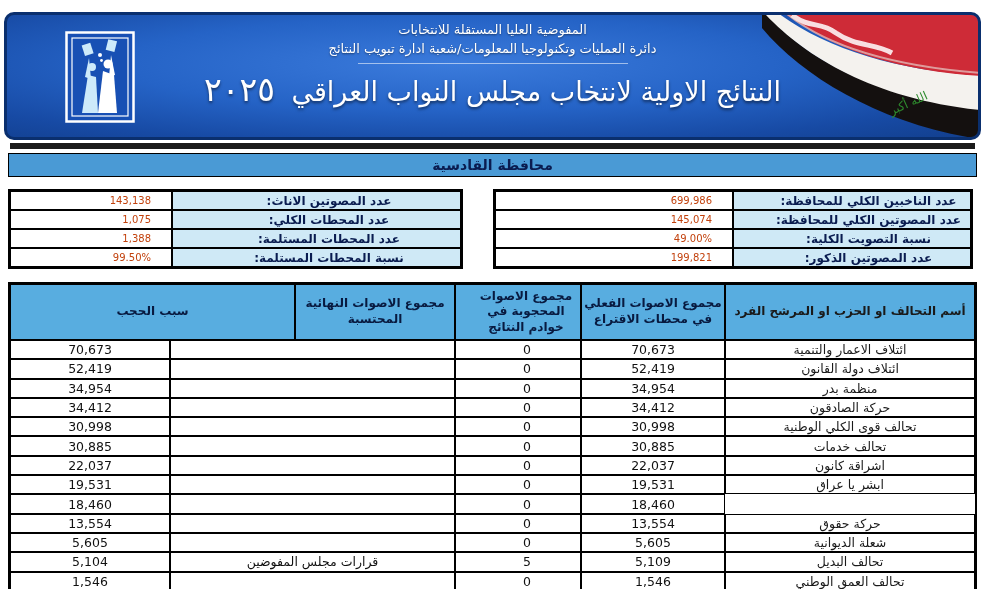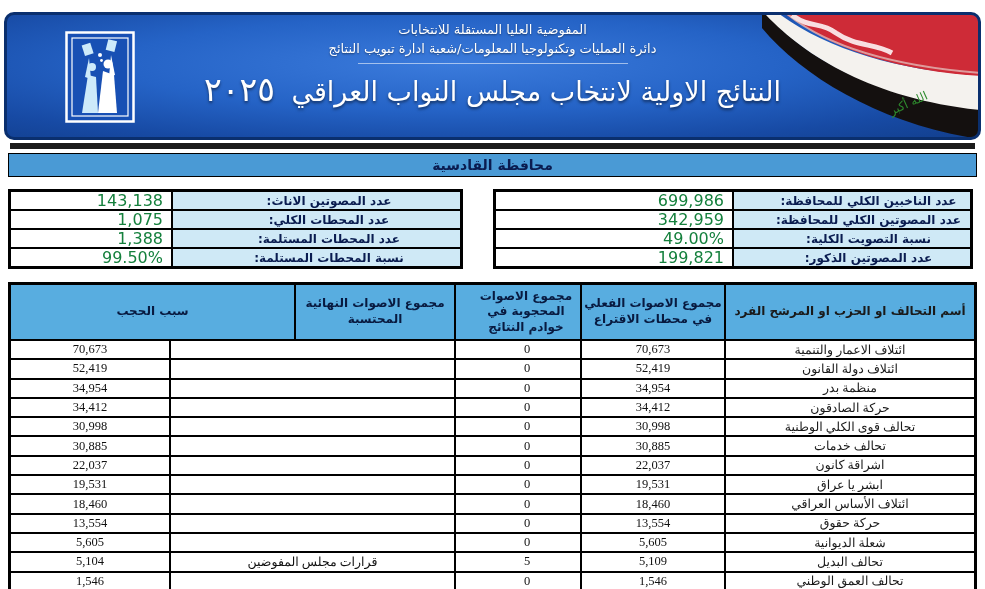--- a/index.html
+++ b/index.html
@@ -27,32 +27,32 @@
   
   .gov-bar{margin:4px 8px 12px; height:24px; line-height:22px; background:var(--gov-bar);
     border:1px solid #000; text-align:center; font-size:14px; font-weight:bold;
     color:var(--navy); direction:rtl;}
   
   .summary{margin:4px 8px 0; display:flex; align-items:flex-start;}
   .sblock{border:2px solid var(--grid);}
   .sspacer{width:30px;}
   .srow{display:flex;}
   .scell{height:19px; border:1px solid var(--grid); display:flex; align-items:center; overflow:hidden;}
-  .scell.value{justify-content:flex-end; padding-right:8px; font-size:16px; color:#15803d;}
+  .scell.value{justify-content:flex-end; padding-right:20px; font-size:10px; color:#c2410c;}
   .scell.label{justify-content:center; background:var(--label-cell); font-size:12px;
     font-weight:bold; color:var(--navy); direction:rtl;}
   .left-block .value{width:162px;} .left-block .label{width:289px;padding-left:25px;}
   .right-block .value{width:238px;} .right-block .label{width:238px;padding-left:33px;}
   
   .results{margin:13px 8px 0; border:2px solid var(--grid);}
   .thead{display:flex;}
   .th{background:var(--header-cell); border:1px solid var(--grid); min-height:56px;
     display:flex; align-items:center; justify-content:center; text-align:center;
     font-size:12px; font-weight:bold; color:#081a40; direction:rtl; line-height:1.3; padding:2px;}
-  .trow{display:flex;font-family:Liberation Serif, serif;}
+  .trow{display:flex;}
   .cell{height:19.3px; border:1px solid var(--grid); display:flex; align-items:center;
     justify-content:center; font-size:12.5px; color:#111; overflow:hidden;}
   .c-final{width:160px;} .c-reason{width:285px;} .c-withheld{width:126px;padding-left:18px;}
   .c-actual{width:144px;} .c-name{flex:1; direction:rtl; color:#1a1a1a;}
   .th.c-final{width:160px;} .th.c-reason{width:285px;} .th.c-withheld{width:126px;}
   .th.c-actual{width:144px;} .th.c-name{flex:1;}
 </style>
 </head>
 <body>
 
@@ -123,21 +123,21 @@
         <div class="scell label">نسبة المحطات المستلمة:</div>
       </div>
     </div>
   <div class="sspacer"></div>
   <div class="sblock right-block" id="summary-right">
       <div class="srow">
         <div class="scell value">699,986</div>
         <div class="scell label">عدد الناخبين الكلي للمحافظة:</div>
       </div>
       <div class="srow">
-        <div class="scell value">342,959</div>
+        <div class="scell value">145,074</div>
         <div class="scell label">عدد المصوتين الكلي للمحافظة:</div>
       </div>
       <div class="srow">
         <div class="scell value">49.00%</div>
         <div class="scell label">نسبة التصويت الكلية:</div>
       </div>
       <div class="srow">
         <div class="scell value">199,821</div>
         <div class="scell label">عدد المصوتين الذكور:</div>
       </div>
@@ -207,21 +207,20 @@
         <div class="cell c-reason"></div>
         <div class="cell c-withheld">0</div>
         <div class="cell c-actual">19,531</div>
         <div class="cell c-name">ابشر يا عراق</div>
       </div>
       <div class="trow">
         <div class="cell c-final">18,460</div>
         <div class="cell c-reason"></div>
         <div class="cell c-withheld">0</div>
         <div class="cell c-actual">18,460</div>
-        <div class="cell c-name">ائتلاف الأساس العراقي</div>
       </div>
       <div class="trow">
         <div class="cell c-final">13,554</div>
         <div class="cell c-reason"></div>
         <div class="cell c-withheld">0</div>
         <div class="cell c-actual">13,554</div>
         <div class="cell c-name">حركة حقوق</div>
       </div>
       <div class="trow">
         <div class="cell c-final">5,605</div>

